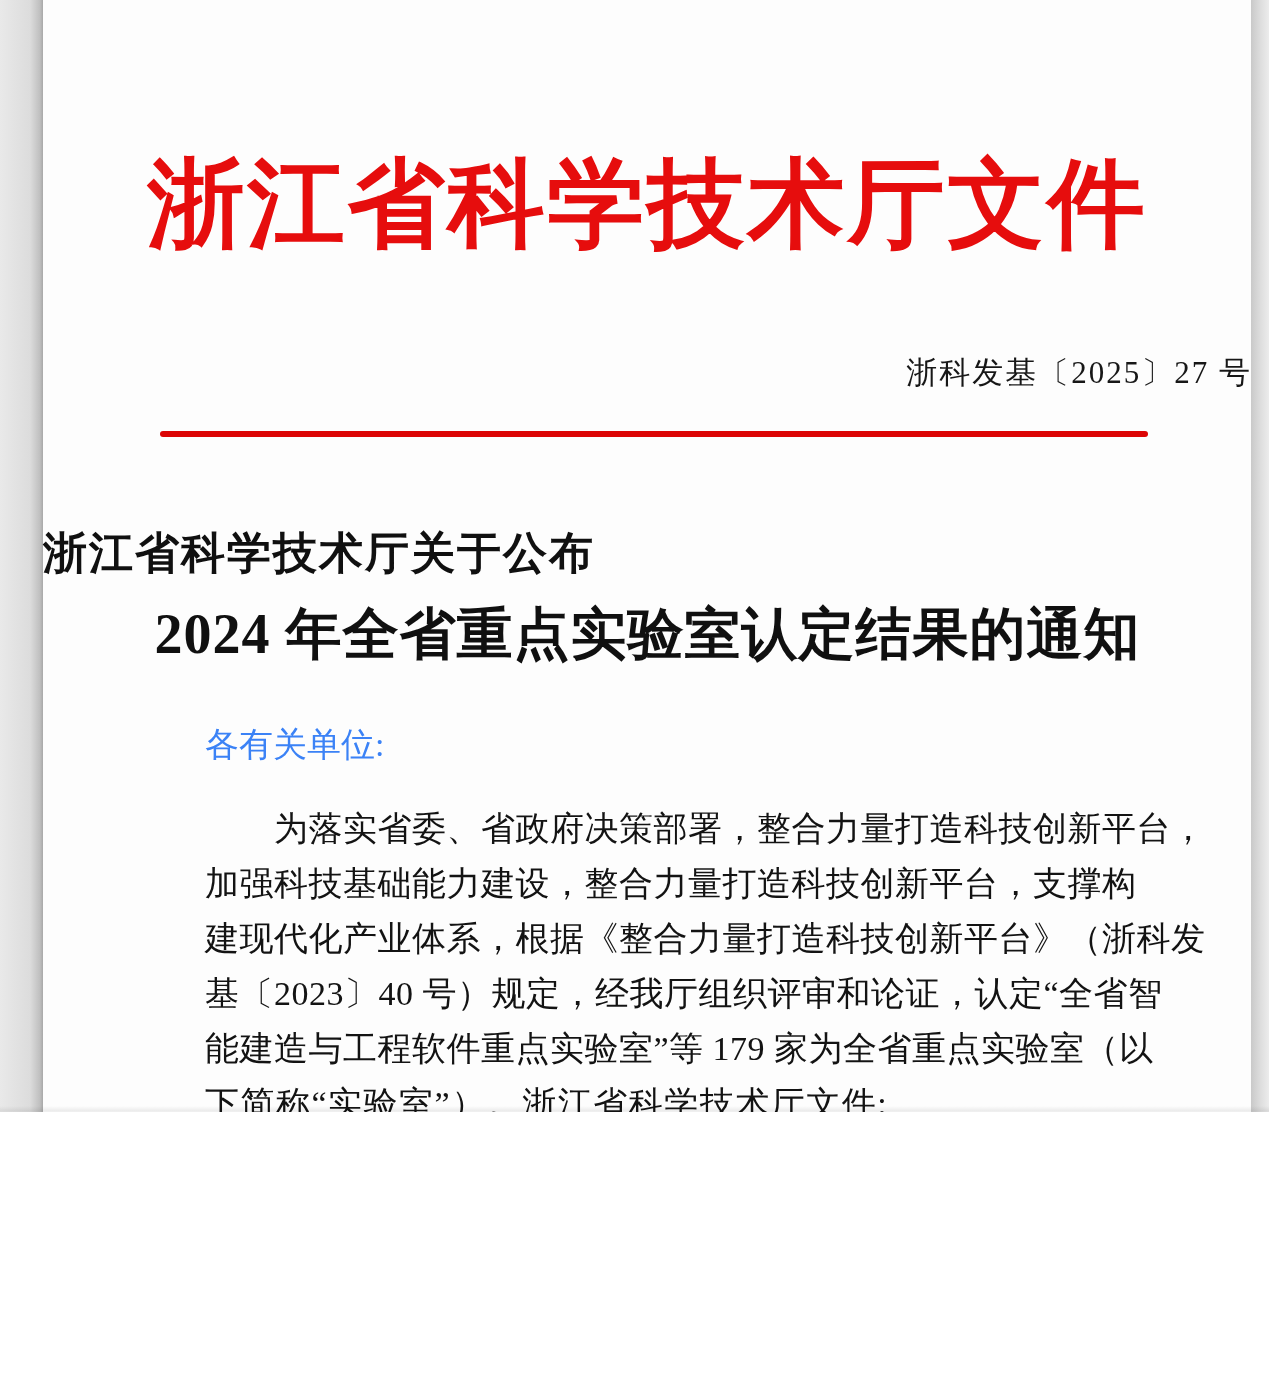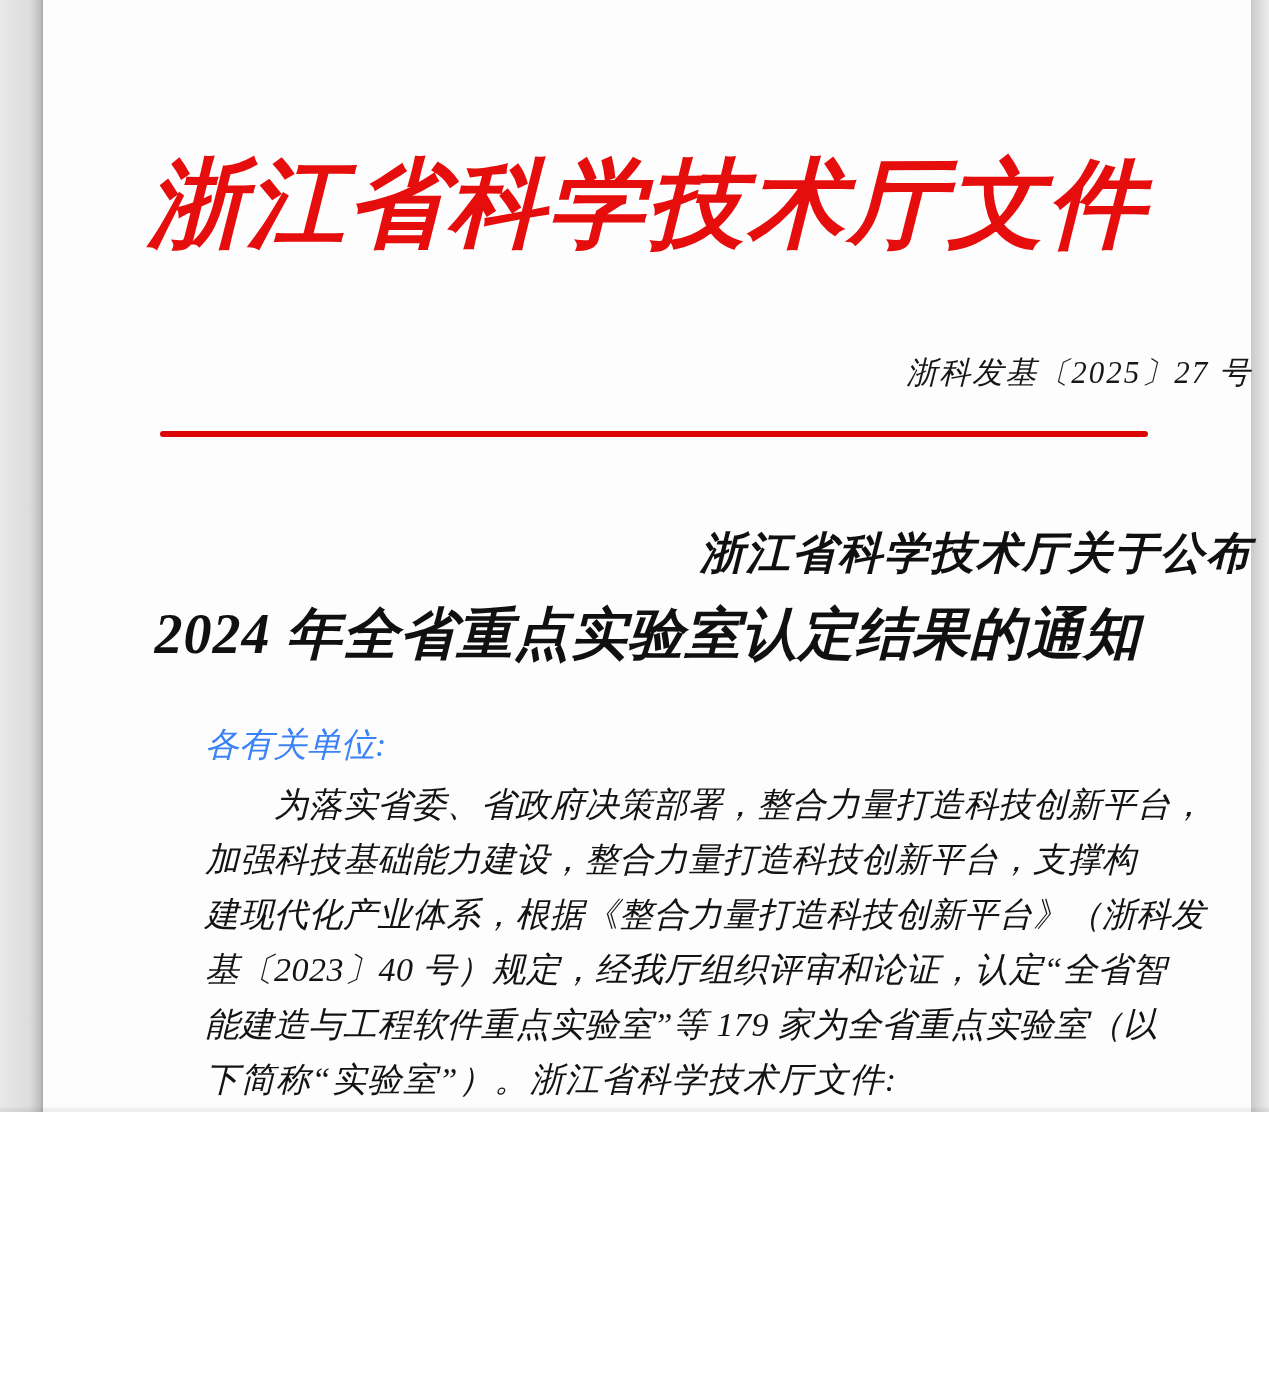--- a/index.html
+++ b/index.html
@@ -1,15 +1,15 @@
 <!DOCTYPE html>
 <html lang="zh"><head>
 <meta charset="utf-8">
 <style>
-  * { margin: 0; padding: 0; box-sizing: border-box; font-style: italic; }
+  * { margin: 0; padding: 0; box-sizing: border-box; }
   html, body { background: #ffffff; }
   body { font-family: "Liberation Serif", "DejaVu Serif", serif; }
 
   .screen {
     position: relative;
     width: 1269px;
     height: 1386px;
     background: #ffffff;
     overflow: hidden;
   }
@@ -64,21 +64,21 @@
     position: absolute;
     left: 160px; top: 431px;
     width: 988px; height: 6px;
     background: #dc0505;
     border-radius: 3px;
   }
   .notice-title-1 {
     position: absolute;
     left: 43px; top: 524px;
     width: 1209px;
-    text-align: right;
+    text-align: left;
     font-size: 44px;
     font-weight: 700;
     letter-spacing: 2px;
     color: #101010;
   }
   .notice-title-2 {
     position: absolute;
     left: 43px; top: 597px;
     width: 1209px;
     text-align: center;
@@ -102,21 +102,21 @@
     color: #131313;
   }
   .body-line {
     height: 55px;
     line-height: 47px;
     text-align: justify;
     text-align-last: justify;
     white-space: nowrap;
     letter-spacing: 0.5px;
   }
-  .body-line.indent { padding-left: 69px; }
+  .body-line.indent { padding-left: 69px; margin-top: 24px; }
   .body-line.last { text-align-last: left; letter-spacing: 1.5px; }
 
   
   .table-section {
     position: absolute;
     left: 0; top: 1112px;
     width: 1269px; height: 274px;
     background: #ffffff;
   }
 </style>

